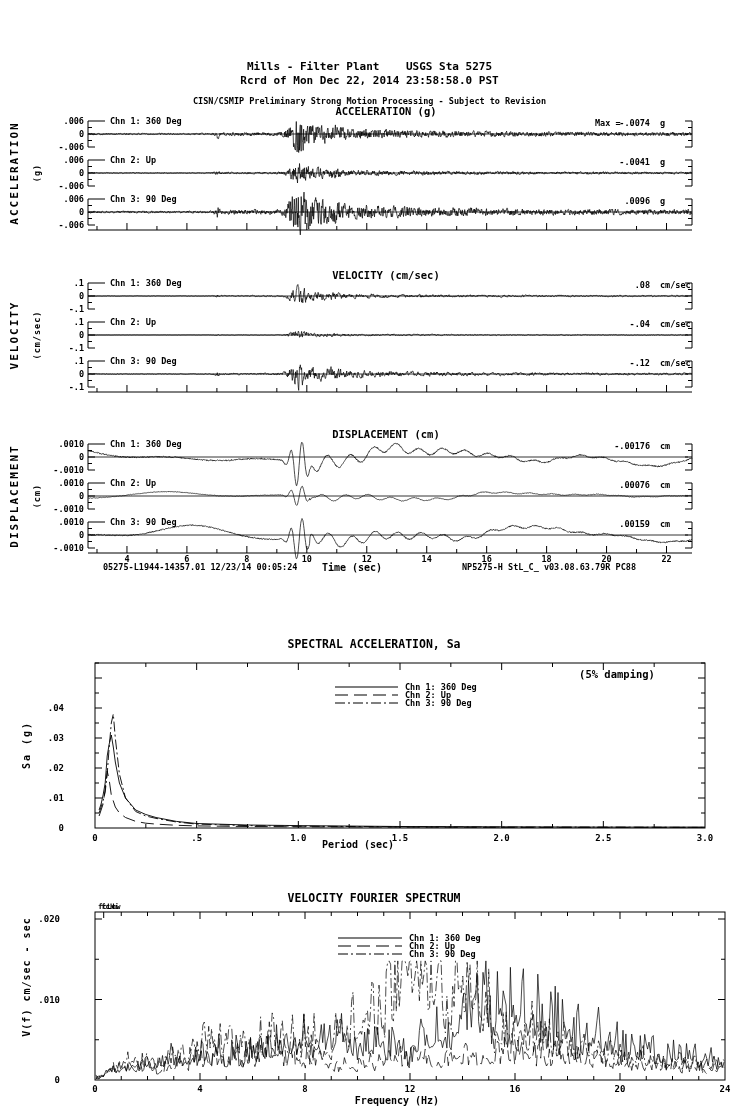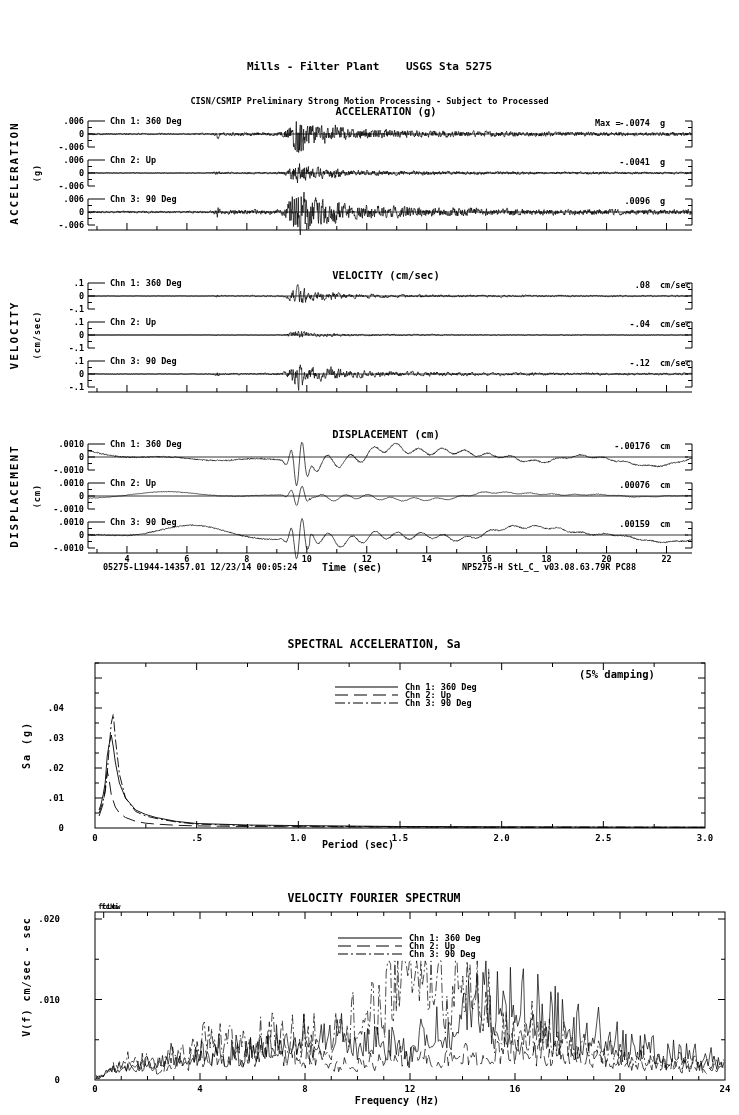--- a/index.html
+++ b/index.html
@@ -11,21 +11,22 @@
   .hl3{top:88px;font-size:8px;}
   .hl4{top:96px;font-size:8.5px;}
   svg{position:absolute;left:0;top:0;}
   svg text{font-family:"DejaVu Sans Mono",monospace;font-weight:bold;fill:#000;}
 </style>
 </head>
 <body>
 
 <div class="page">
   <div class="hl hl1">Mills - Filter Plant    USGS Sta 5275</div>
-  <div class="hl hl4">CISN/CSMIP Preliminary Strong Motion Processing - Subject to Processed</div>
+  <div class="hl hl2">Rcrd of Mon Dec 22, 2014 23:58:58.0 PST</div>
+  <div class="hl hl4">CISN/CSMIP Preliminary Strong Motion Processing - Subject to Revision</div>
   <svg id="canvas" width="739" height="1115" viewBox="0 0 739 1115">
       <text x="386" y="115" font-size="10.5" text-anchor="middle">ACCELERATION (g)</text>
       <text x="18" y="173" font-size="11" text-anchor="middle" letter-spacing="2" transform="rotate(-90 18 173)">ACCELERATION</text>
       <text x="40" y="173" font-size="8.5" text-anchor="middle" letter-spacing="1" transform="rotate(-90 40 173)">(g)</text>
       <line x1="88" y1="121" x2="88" y2="147" stroke="#000" stroke-width="1"></line>
       <line x1="88" y1="121" x2="105" y2="121" stroke="#000" stroke-width="1"></line>
       <line x1="88" y1="127.5" x2="92" y2="127.5" stroke="#000" stroke-width="1"></line>
       <line x1="88" y1="134" x2="95" y2="134" stroke="#000" stroke-width="1"></line>
       <line x1="88" y1="140.5" x2="92" y2="140.5" stroke="#000" stroke-width="1"></line>
       <line x1="88" y1="147" x2="95" y2="147" stroke="#000" stroke-width="1"></line>

